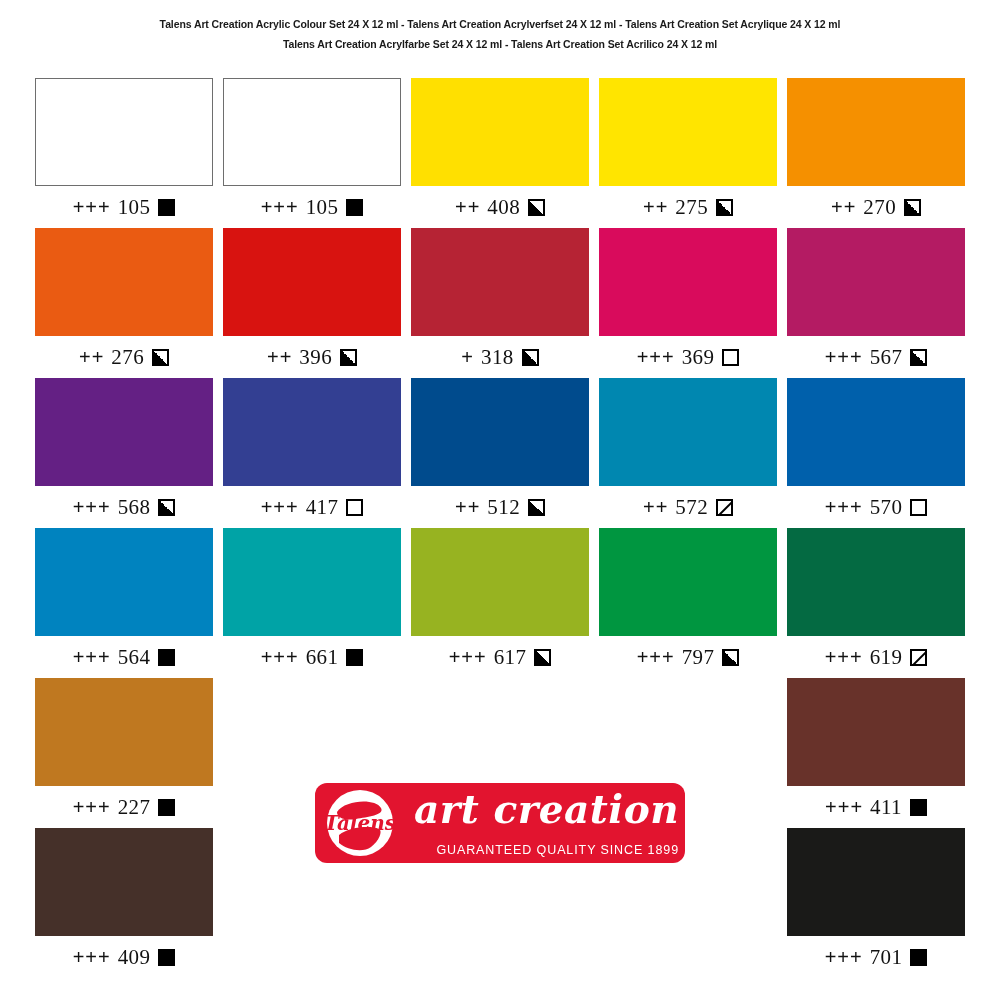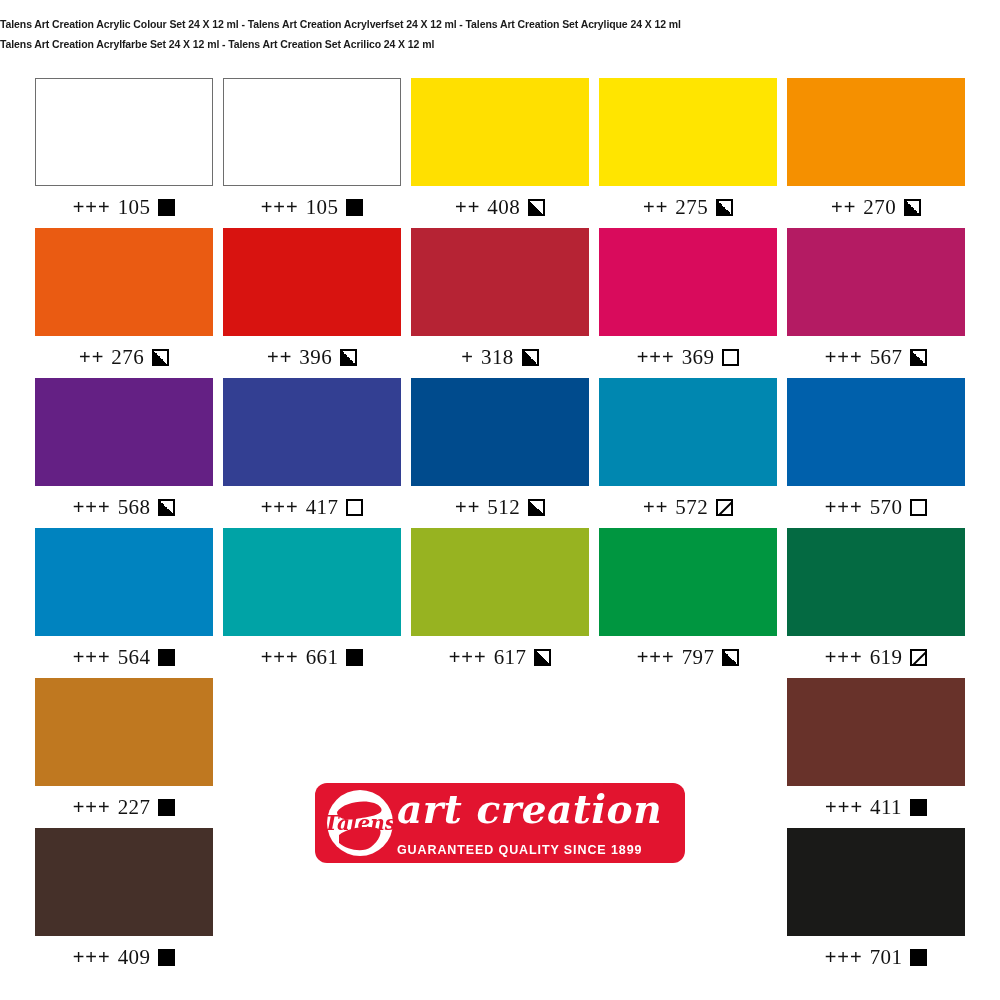--- a/index.html
+++ b/index.html
@@ -12,21 +12,21 @@
     height: 1000px;
     font-family: "Liberation Sans", sans-serif;
     color: #000000;
     overflow: hidden;
     position: relative;
   }
 
   
   .header {
     padding-top: 14px;
-    text-align: left;
+    text-align: center;
   }
   .header-line {
     font-size: 10.5px;
     font-weight: 700;
     letter-spacing: -0.1px;
     color: #1a1a1a;
     line-height: 1.95;
     white-space: nowrap;
   }
 
@@ -132,37 +132,37 @@
     width: 74px;
     height: 74px;
     margin-left: 8px;
     flex: 0 0 auto;
     position: relative;
   }
   .logo-text {
     flex: 1 1 auto;
     display: flex;
     flex-direction: column;
-    align-items: flex-start;
+    align-items: flex-end;
     justify-content: center;
     padding-right: 6px;
     margin-top: 2px;
   }
   .logo-title {
     font-family: "DejaVu Serif", serif;
     font-style: italic;
     font-weight: 700;
     font-size: 39px;
     color: #ffffff;
     line-height: 0.96;
     letter-spacing: 0.5px;
   }
   .logo-tagline {
     font-size: 12.5px;
-    font-weight: 700;
+    font-weight: 400;
     color: #ffffff;
     letter-spacing: 0.9px;
     margin-top: 14px;
     white-space: nowrap;
   }
 </style>
 </head>
 <body>
 
 <div class="header">

